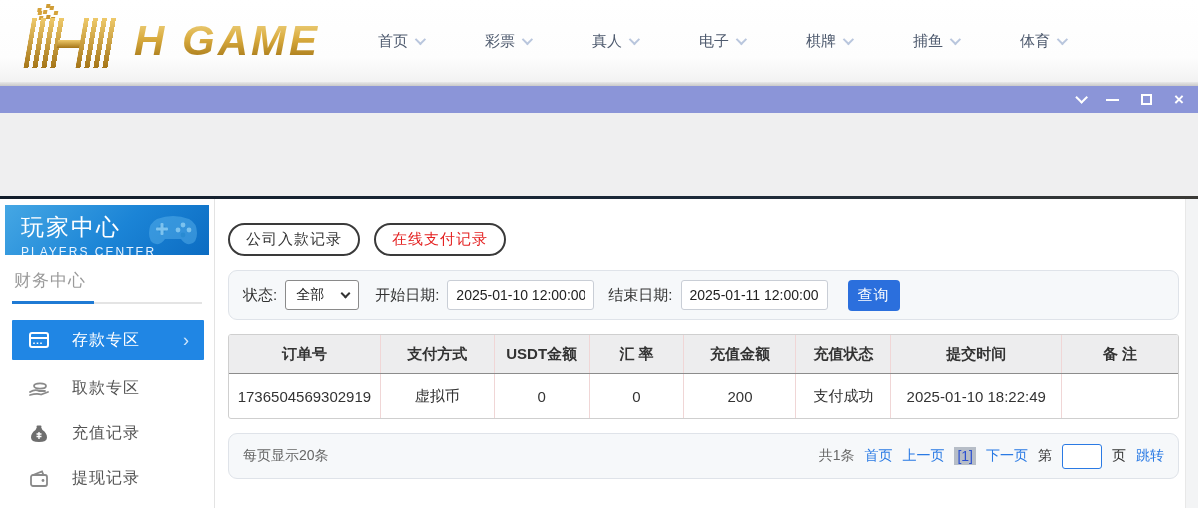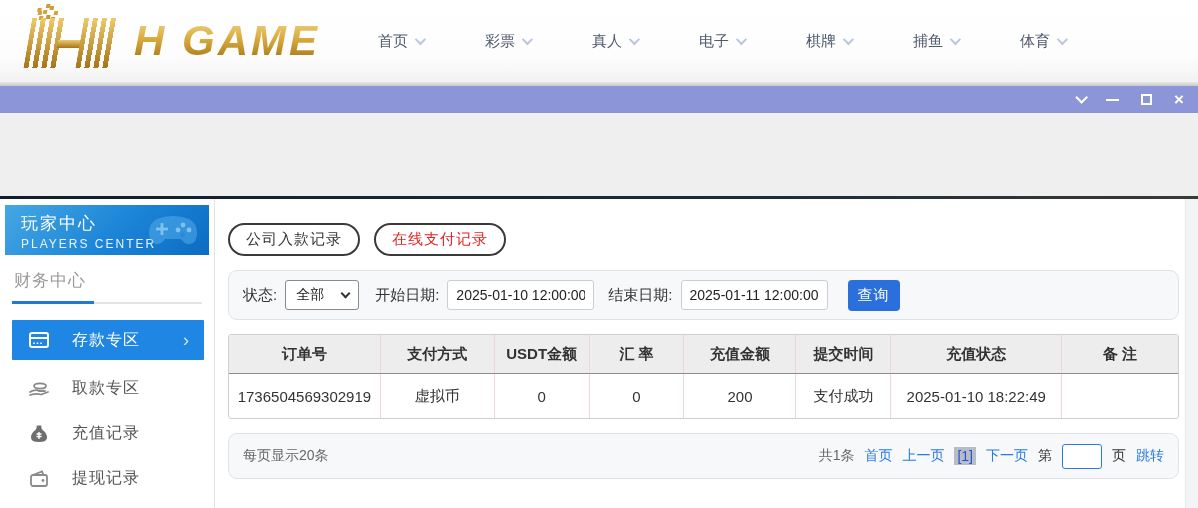--- a/index.html
+++ b/index.html
@@ -41,21 +41,21 @@
     background:linear-gradient(90deg,#121d2b,#1c2a3a 60%,#3a3a36); }
 
   
   .main { position:absolute; left:0; top:199px; width:1198px; height:309px; background:#fff; }
   .scroll-strip { position:absolute; right:0; top:0; width:13px; height:309px; background:#f3f4f5; border-left:1px solid #e8e8e8; }
 
   
   .sidebar { position:absolute; left:0; top:0; width:215px; height:309px; background:#fff; border-right:1px solid #e3e3e3; }
   .sb-head { position:relative; margin:6px 5px 0 5px; height:50px; overflow:hidden;
     background:linear-gradient(135deg,#45a7e4 0%,#1b84d6 55%,#0c6cc2 100%); padding:7px 0 0 16px; }
-  .sb-title { color:#fff; font-size:17px; letter-spacing:2px; }
+  .sb-title { color:#fff; font-size:23px; letter-spacing:2px; }
   .sb-sub { color:#eaf4ff; font-size:12px; letter-spacing:2px; margin-top:2px; }
   .sb-gamepad { position:absolute; right:10px; top:6px; opacity:.85; }
   .sb-section { color:#9a9a9a; font-size:17px; padding:14px 0 10px 14px; letter-spacing:1px; }
   .sb-divider { position:relative; margin:0 12px; height:2px; background:#e4e4e4; }
   .sb-divider::before { content:""; position:absolute; left:0; top:-1px; width:82px; height:3px; background:#1f7ad4; }
   .sb-menu { margin-top:16px; }
   .sb-item { display:flex; align-items:center; height:45px; padding:0 14px 0 28px; cursor:pointer;
     color:#555; font-size:16px; letter-spacing:1px; }
   .sb-item .ico { width:22px; height:22px; margin-right:22px; flex:0 0 22px; }
   .sb-item.active { background:#2086e4; color:#fff; margin:0 10px 6px 12px; height:40px; padding-left:16px; border-radius:1px; }
@@ -237,22 +237,22 @@
       <button class="btn-query">查询</button>
     </div>
 
     <div class="table-box">
       <div class="t-row t-head">
         <div class="t-cell">订单号</div>
         <div class="t-cell">支付方式</div>
         <div class="t-cell">USDT金额</div>
         <div class="t-cell">汇 率</div>
         <div class="t-cell">充值金额</div>
+        <div class="t-cell">充值状态</div>
         <div class="t-cell">提交时间</div>
-        <div class="t-cell">充值状态</div>
         <div class="t-cell">备 注</div>
       </div>
       <div class="t-row">
         <div class="t-cell">1736504569302919</div>
         <div class="t-cell">虚拟币</div>
         <div class="t-cell">0</div>
         <div class="t-cell">0</div>
         <div class="t-cell">200</div>
         <div class="t-cell">支付成功</div>
         <div class="t-cell">2025-01-10 18:22:49</div>

